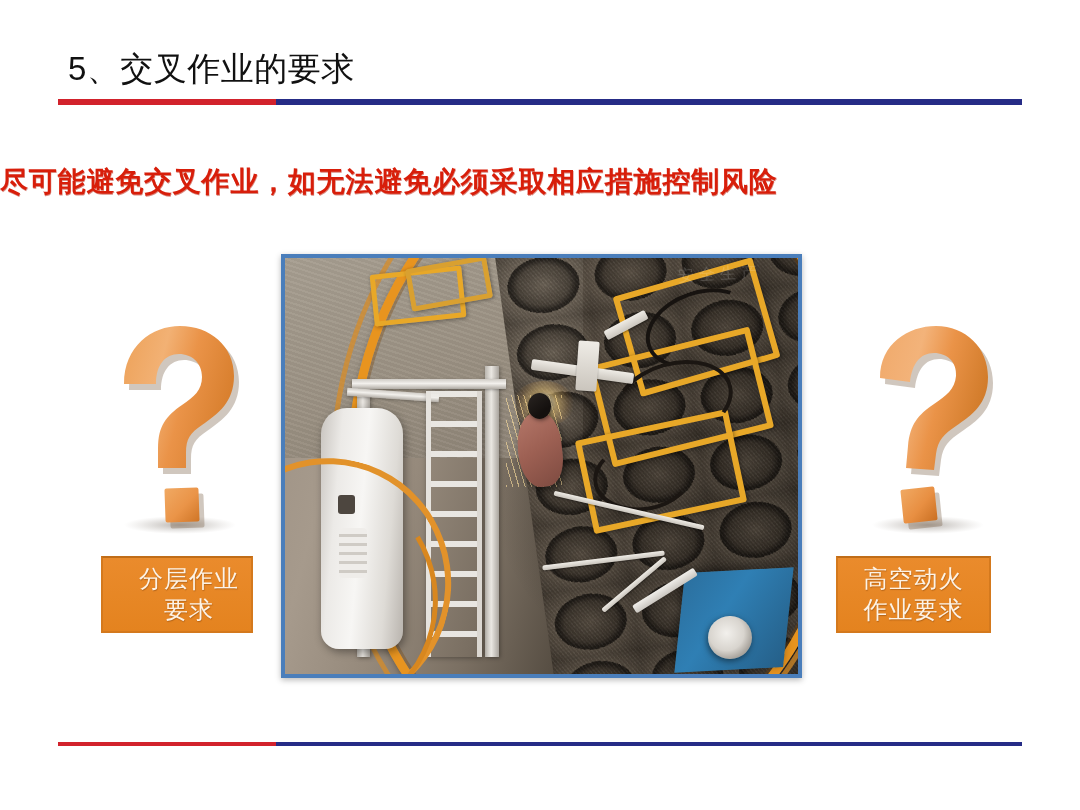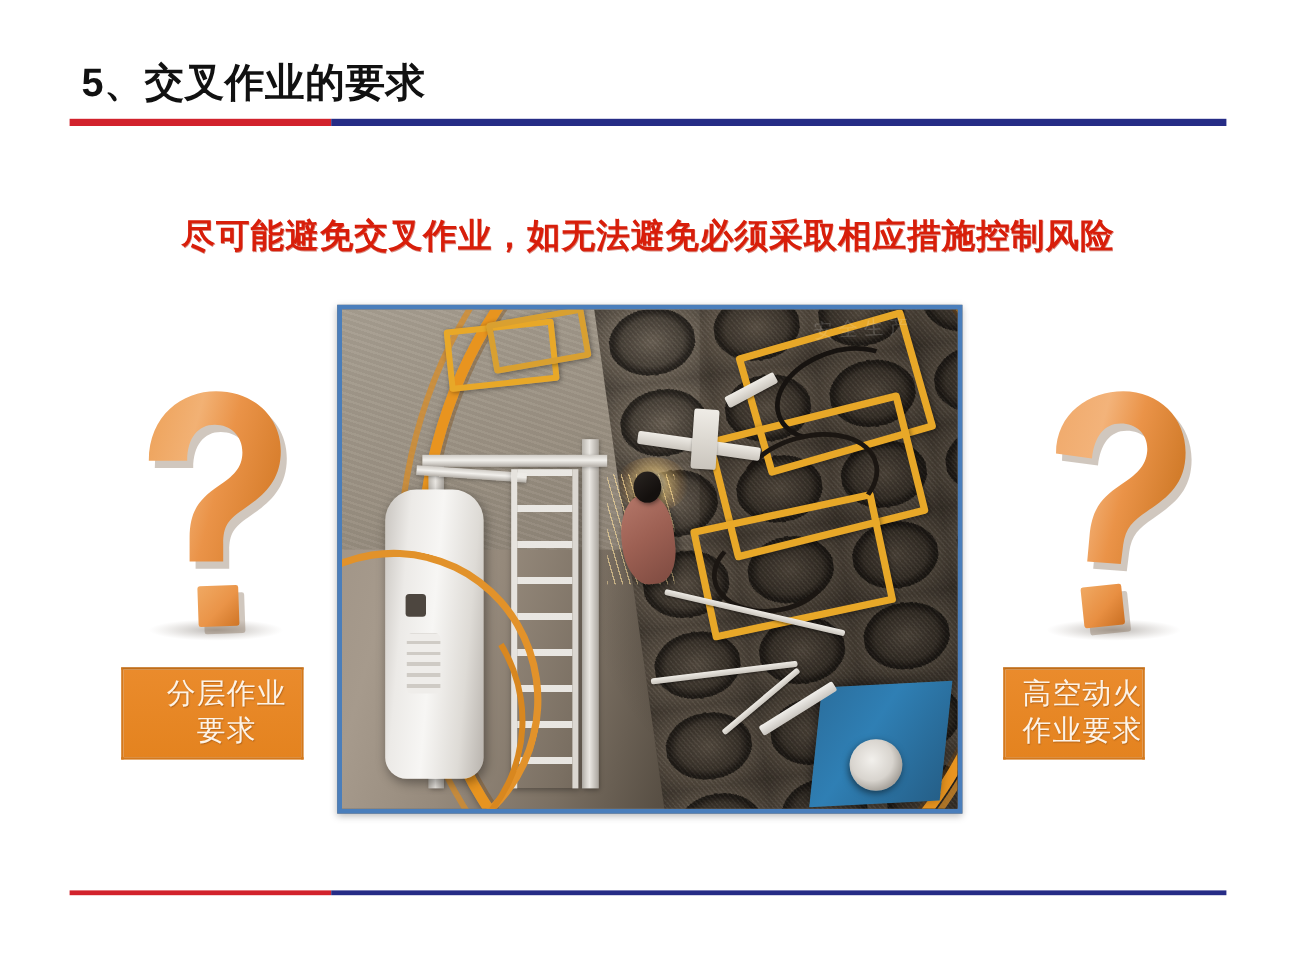--- a/index.html
+++ b/index.html
@@ -15,21 +15,21 @@
     font-family: "Liberation Sans", "DejaVu Sans", sans-serif;
     -webkit-font-smoothing: antialiased;
   }
 
   
   .slide-title {
     position: absolute;
     left: 68px;
     top: 47px;
     font-size: 33px;
-    font-weight: bold;
+    font-weight: normal;
     color: #111111;
     letter-spacing: 0.5px;
     white-space: nowrap;
   }
 
   
   .rule {
     position: absolute;
     display: flex;
     left: 58px;
@@ -49,23 +49,23 @@
     top: 742px;
     height: 4px;
   }
   .rule-bottom .seg-red  { width: 22.6%; }
   .rule-bottom .seg-blue { width: 77.4%; }
 
   
   .headline {
     position: absolute;
     left: 0;
-    top: 178px;
+    top: 163px;
     width: 1080px;
-    text-align: center;
+    text-align: left;
     font-size: 28px;
     font-weight: bold;
     color: #d81e0a;
     letter-spacing: 0.8px;
     text-shadow: 0.5px 0.5px 0 rgba(180,20,0,0.5);
     white-space: nowrap;
   }
 
   
   .photo-frame {
@@ -350,21 +350,21 @@
     font-weight: normal;
     line-height: 1.26;
     text-align: center;
     display: flex;
     align-items: center;
     justify-content: center;
     letter-spacing: 1px;
     text-shadow: 0.5px 0.5px 1px rgba(120,60,10,0.45);
   }
   .caption-left  { left: 101px; top: 556px; width: 152px; height: 77px; }
-  .caption-right { left: 836px; top: 556px; width: 118px; height: 77px; justify-content: flex-end; }
+  .caption-right { left: 836px; top: 556px; width: 155px; height: 77px; }
 </style>
 </head>
 <body>
 
 <div class="slide-title">5、交叉作业的要求</div>
 
 <div class="rule rule-top">
   <div class="seg-red"></div>
   <div class="seg-blue"></div>
 </div>

